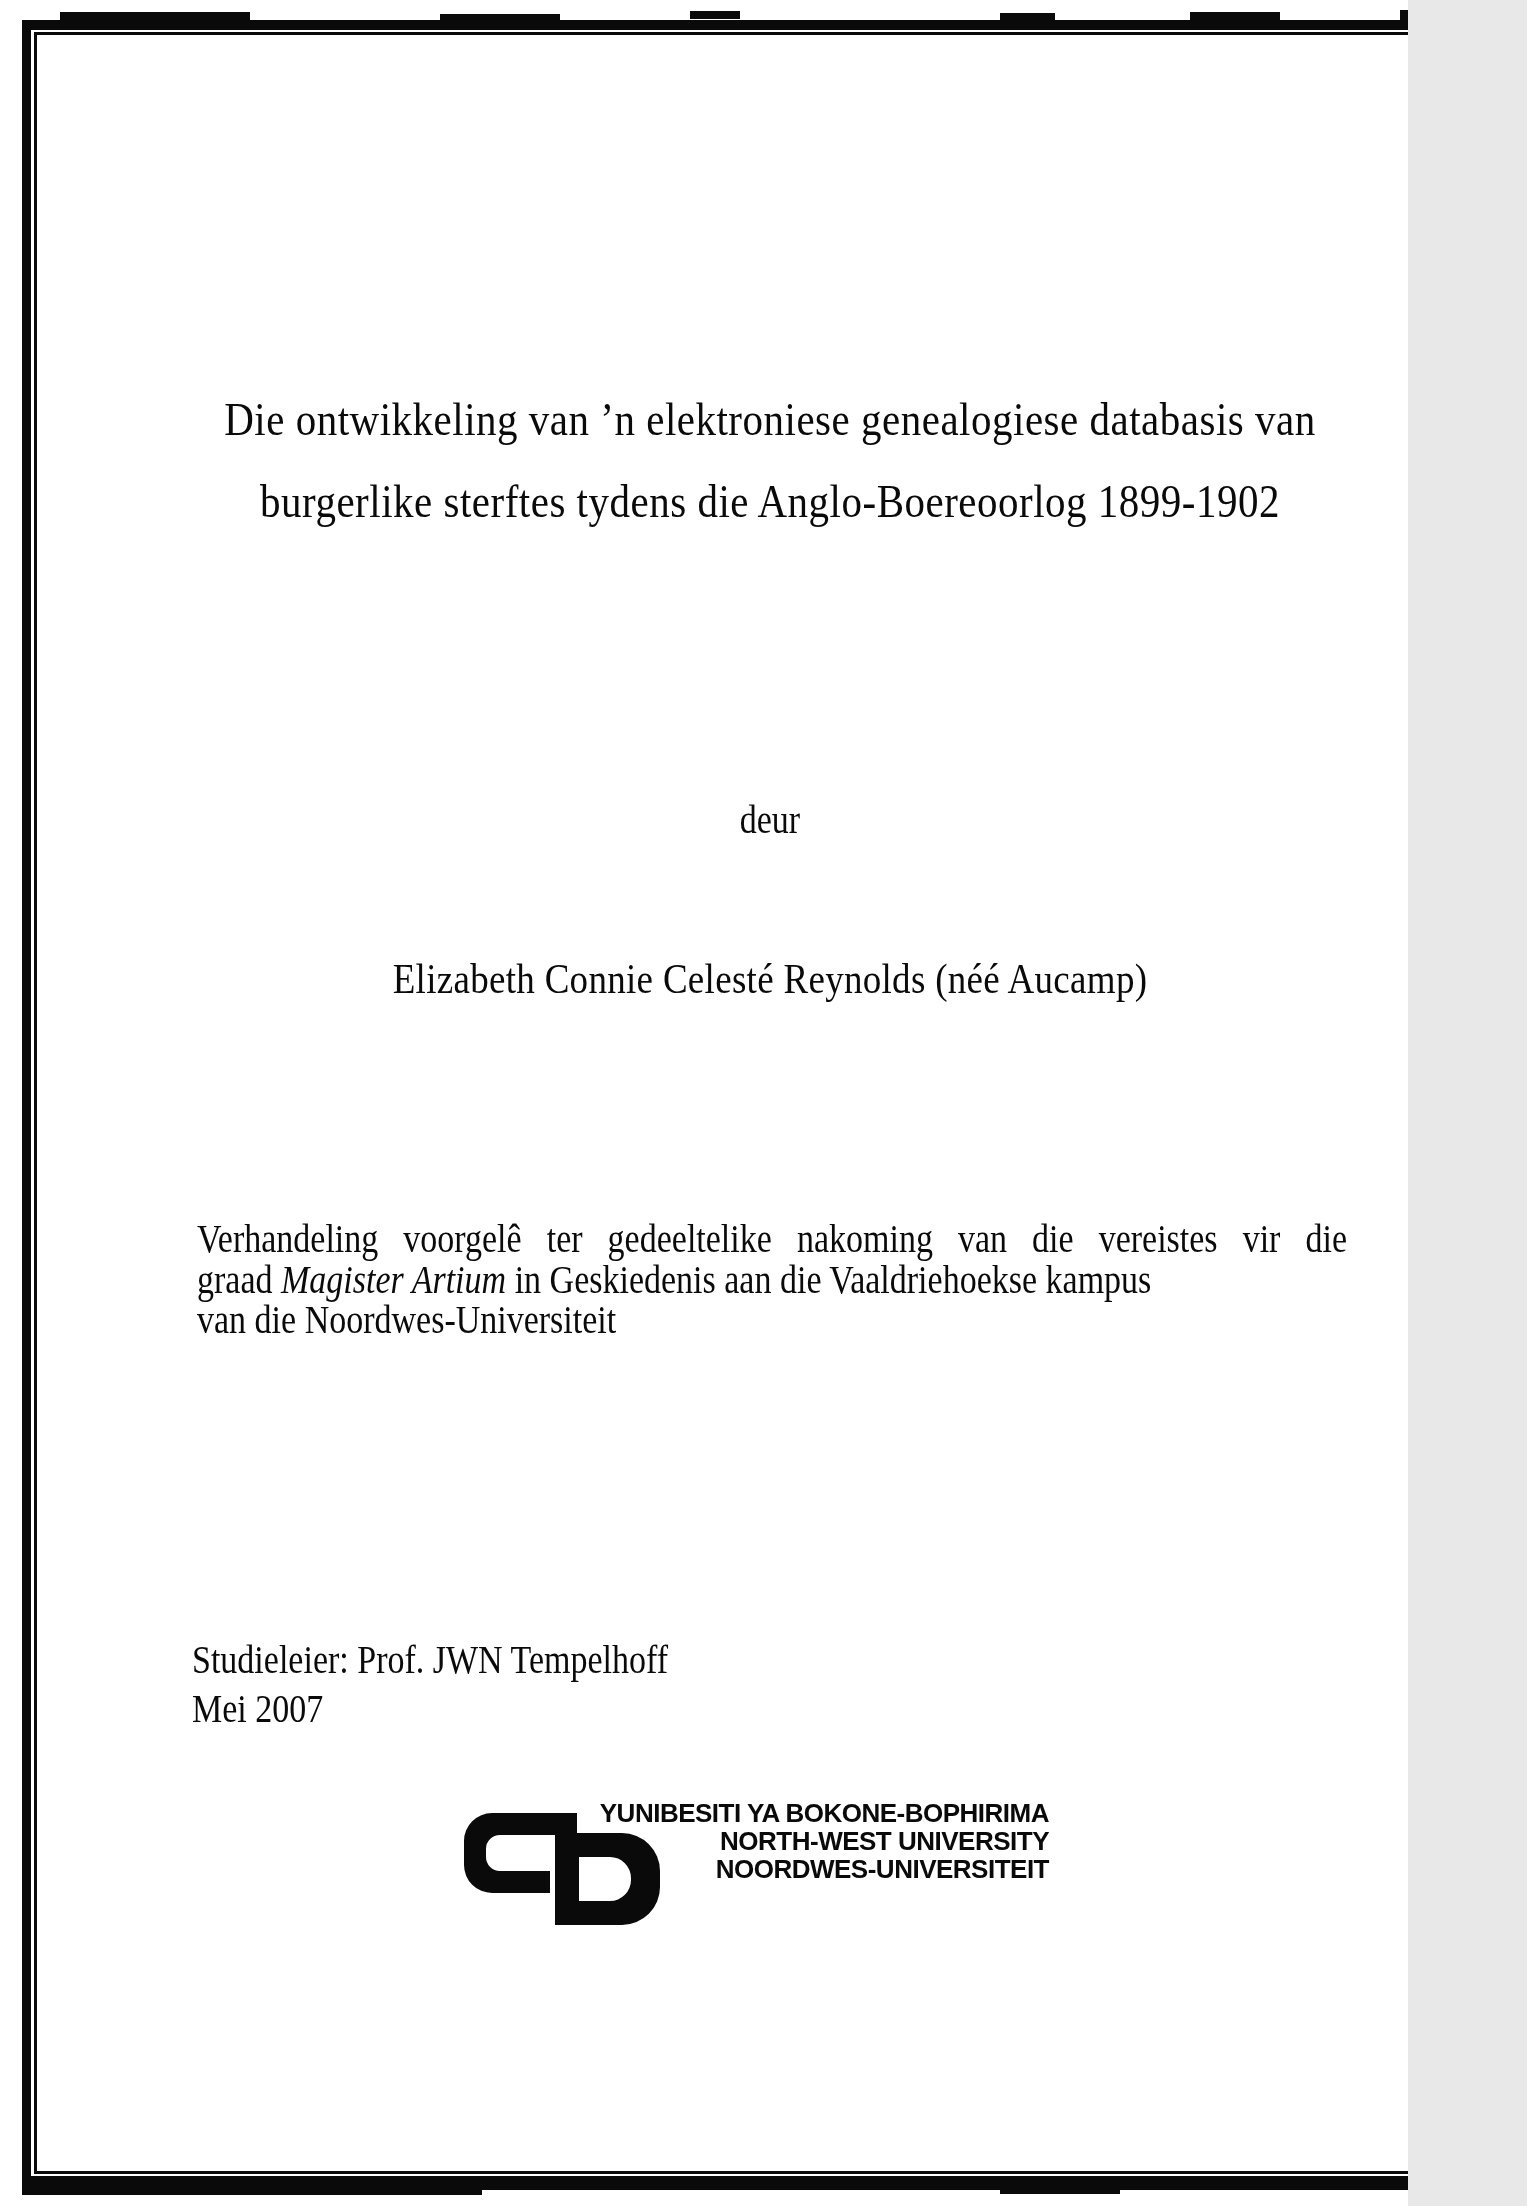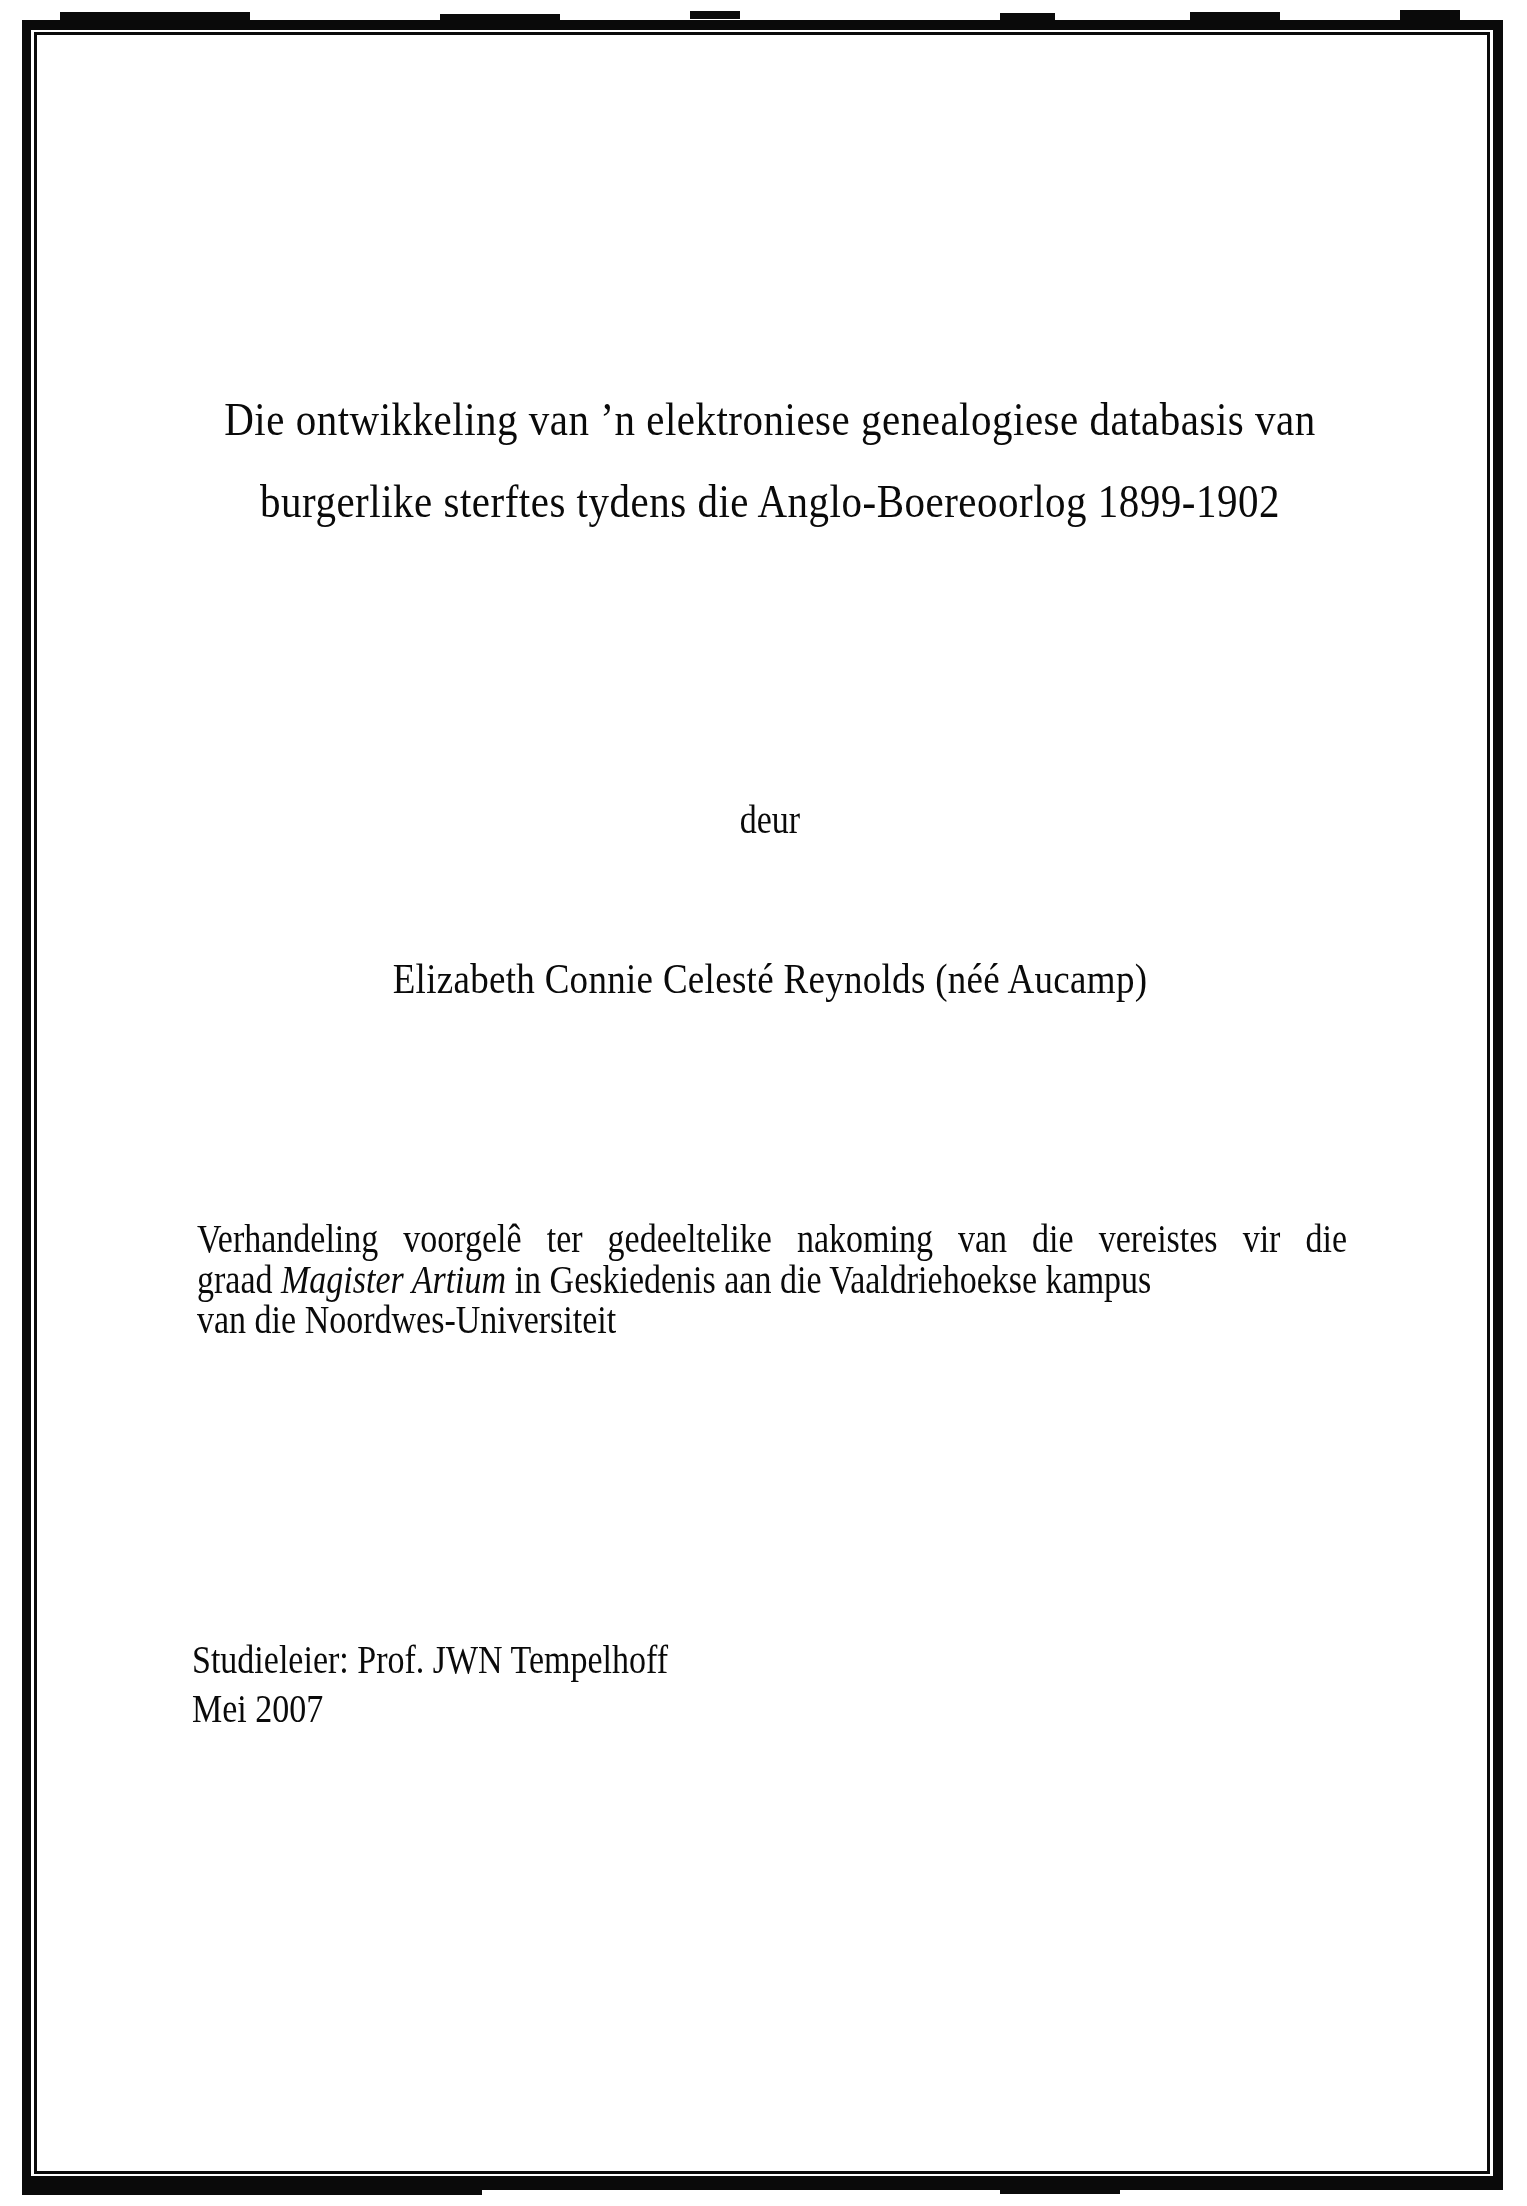--- a/index.html
+++ b/index.html
@@ -1,18 +1,18 @@
 <!DOCTYPE html>
 <html><head>
 <meta charset="utf-8">
 <style>
   html, body { margin: 0; padding: 0; background: #e8e8e8; }
   .page {
     position: relative;
-    width: 1527px;
+    width: 1408px;
     height: 2206px;
     background: #ffffff;
     overflow: hidden;
     font-family: "Liberation Serif", "DejaVu Serif", serif;
     color: #0a0a0a;
   }
   .outer-border {
     position: absolute;
     left: 22px; top: 20px;
     width: 1481px; height: 2170px;
@@ -126,14 +126,27 @@
     <div class="just">Verhandeling voorgelê ter gedeeltelike nakoming van die vereistes vir die</div>
     <div><span>graad </span><span class="ital">Magister Artium</span><span> in Geskiedenis aan die Vaaldriehoekse kampus</span></div>
     <div>van die Noordwes-Universiteit</div>
   </div>
 
   <div class="supervisor-block tall">
     <div>Studieleier: Prof. JWN Tempelhoff</div>
     <div>Mei 2007</div>
   </div>
 
+  <div class="logo">
+    <svg class="logo-mark" viewBox="0 0 196 113" xmlns="http://www.w3.org/2000/svg">
+
+      <path fill="#0a0a0a" d="M113 0 H28 A28 28 0 0 0 0 28 V52 A28 28 0 0 0 28 80 H86 V58 H36 A14 14 0 0 1 22 44 V36 A14 14 0 0 1 36 22 H113 Z"></path>
+
+      <path fill="#0a0a0a" fill-rule="evenodd" d="M91 20 H158 A38 38 0 0 1 196 58 V74 A38 38 0 0 1 158 112 H91 Z M115 44 H146 A21 21 0 0 1 167 65 V67 A21 21 0 0 1 146 88 H115 Z"></path>
+    </svg>
+    <div class="logo-text">
+      <div>YUNIBESITI YA BOKONE-BOPHIRIMA</div>
+      <div>NORTH-WEST UNIVERSITY</div>
+      <div>NOORDWES-UNIVERSITEIT</div>
+    </div>
+  </div>
 
 </div>
 
 </body></html>

